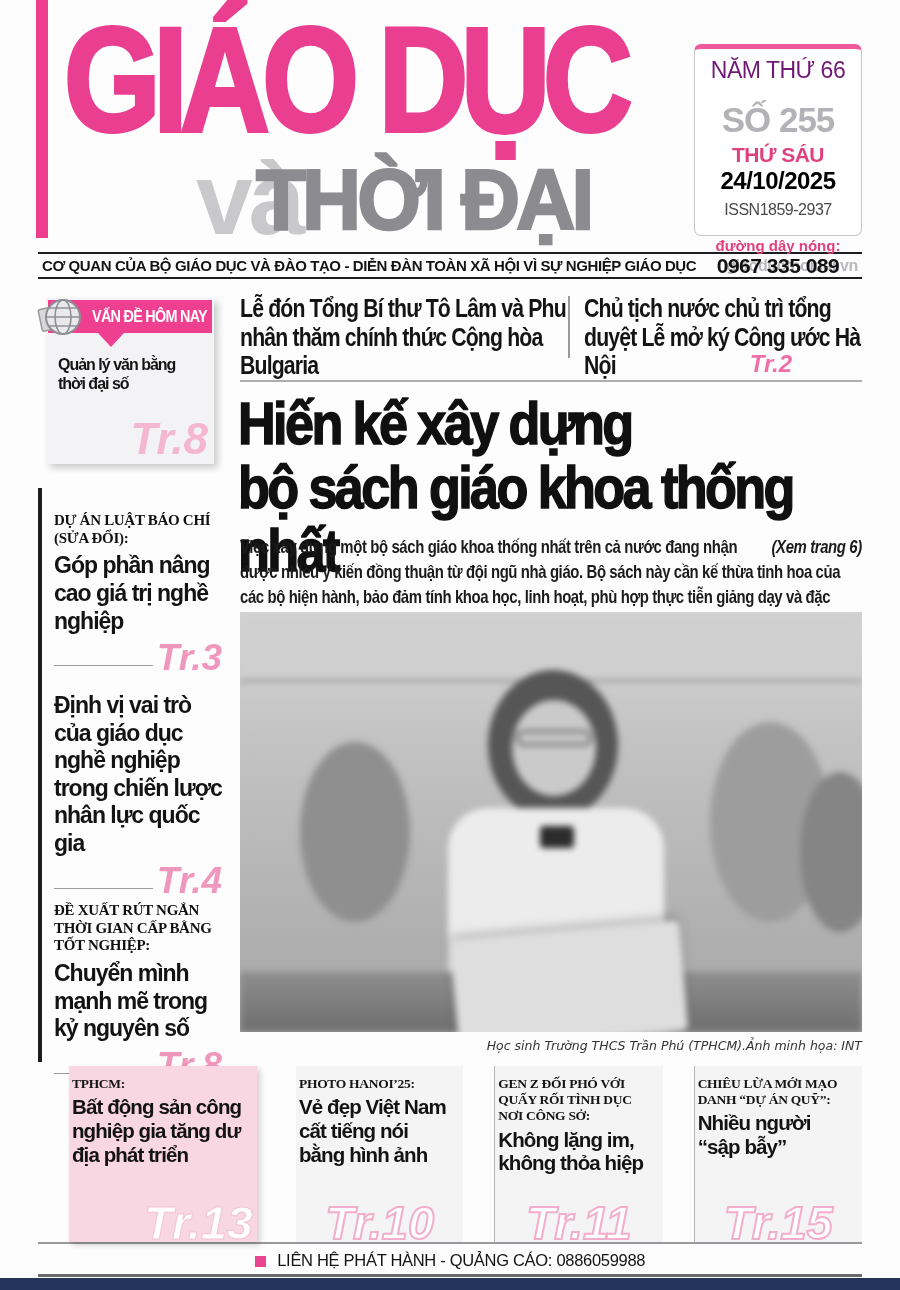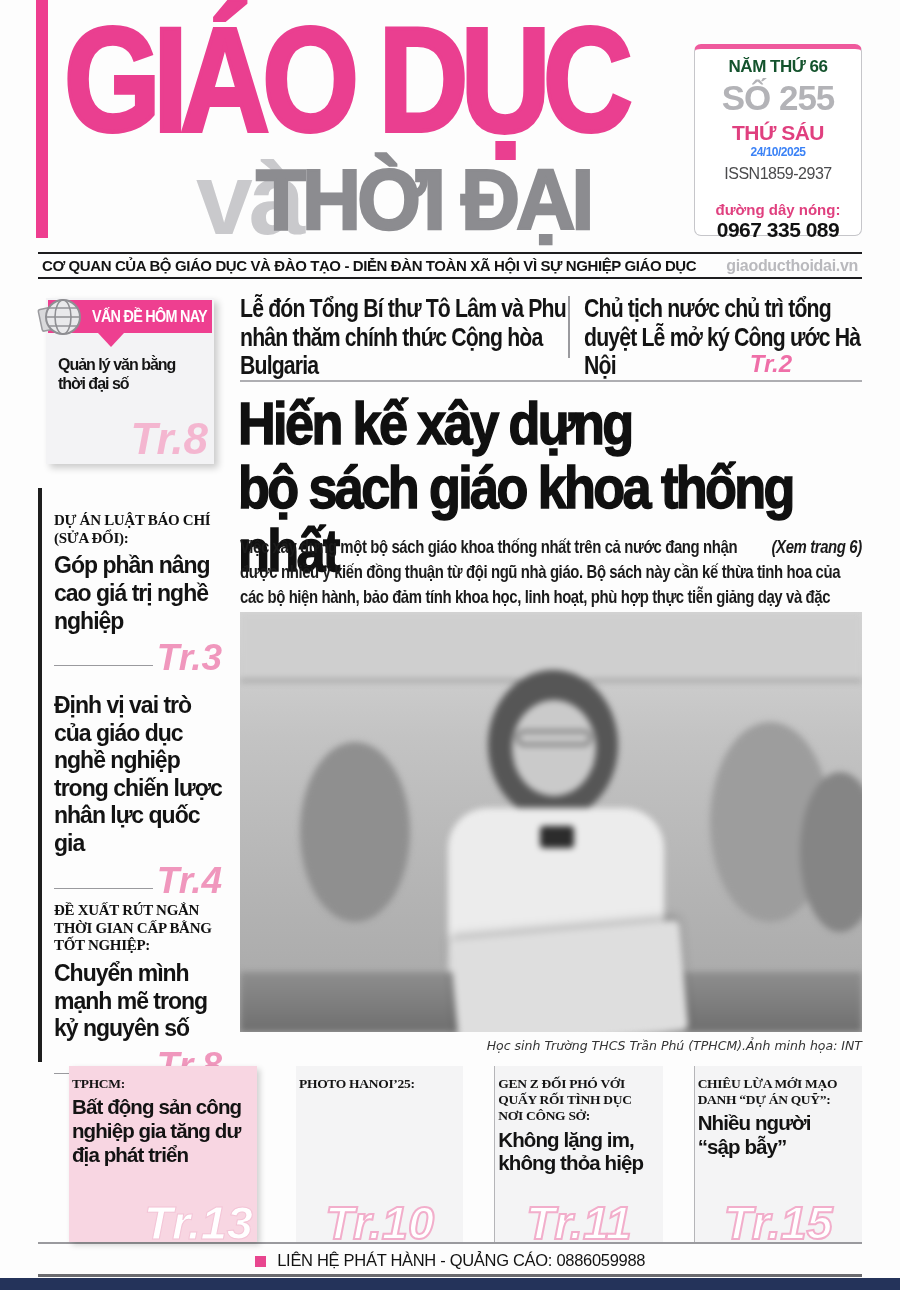--- a/index.html
+++ b/index.html
@@ -16,24 +16,24 @@
   .mast-va { position:absolute; left:196px; top:148px; font-size:102px; font-weight:bold;
     color:#c9c9cc; letter-spacing:-4px; z-index:1; line-height:1; }
   .mast-line2 { position:absolute; left:256px; top:156px; font-size:86px; font-weight:bold;
     letter-spacing:-4px; line-height:1; color:#8c8c90; -webkit-text-stroke:2.5px #8c8c90;
     z-index:2; white-space:nowrap; transform:scaleX(0.95); transform-origin:0 0; }
 
   
   .issue-box { position:absolute; left:694px; top:44px; width:168px; height:192px;
     background:#fff; border:1.5px solid #c6c6ca; border-top:5px solid #ef5a9d;
     border-radius:7px; text-align:center; padding-top:8px; z-index:3; }
-  .issue-year { font-size:17px; font-weight:bold; color:#14532d; letter-spacing:-0.5px; }
-  .issue-number { font-size:35px; font-weight:bold; color:#b3b3b7; letter-spacing:-1px; margin-top:1px; }
+  .issue-year { font-size:23px; font-weight:normal; color:#701a75; letter-spacing:-0.5px; }
+  .issue-number { font-size:35px; font-weight:bold; color:#b3b3b7; letter-spacing:-1px; margin-top:16px; }
   .issue-weekday { font-size:21px; font-weight:bold; color:#e0407f; margin-top:3px; letter-spacing:-0.5px; }
-  .issue-date { font-size:12px; font-weight:bold; color:#3b82f6; letter-spacing:-0.5px; }
+  .issue-date { font-size:24px; font-weight:bold; color:#000000; letter-spacing:-0.5px; }
   .issue-issn { font-size:16px; color:#4a4a4c; margin-top:6px; letter-spacing:-0.5px; }
   .issue-hotline-label { font-size:15px; font-weight:bold; color:#e0407f; margin-top:18px; }
   .issue-hotline { font-size:21px; font-weight:bold; color:#121212; letter-spacing:-0.5px; }
 
   
   .tagline-bar { position:absolute; left:38px; top:252px; width:824px; height:27px;
     border-top:2.5px solid #1d1d1f; border-bottom:2.5px solid #1d1d1f;
     display:flex; align-items:center; justify-content:space-between; padding:0 4px; }
   .tagline-text { font-size:15px; font-weight:bold; color:#131313; letter-spacing:-0.4px; }
   .tagline-site { font-size:16px; font-weight:bold; color:#b9b9bd; letter-spacing:-0.3px; }
@@ -239,20 +239,21 @@
   </div>
 
   <section class="teasers">
     <div class="teaser hl">
       <div class="t-kicker">TPHCM:</div>
       <div class="t-title">Bất động sản công nghiệp gia tăng dư địa phát triển</div>
       <div class="t-page">Tr.13</div>
     </div>
     <div class="teaser">
       <div class="t-kicker">PHOTO HANOI’25:</div>
+      <div class="t-title">Vẻ đẹp Việt Nam cất tiếng nói bằng hình ảnh</div>
       <div class="t-page">Tr.10</div>
     </div>
     <div class="teaser vdiv">
       <div class="t-kicker">GEN Z ĐỐI PHÓ VỚI QUẤY RỐI TÌNH DỤC NƠI CÔNG SỞ:</div>
       <div class="t-title">Không lặng im, không thỏa hiệp</div>
       <div class="t-page">Tr.11</div>
     </div>
     <div class="teaser vdiv">
       <div class="t-kicker">CHIÊU LỪA MỚI MẠO DANH “DỰ ÁN QUỸ”:</div>
       <div class="t-title">Nhiều người “sập bẫy”</div>

